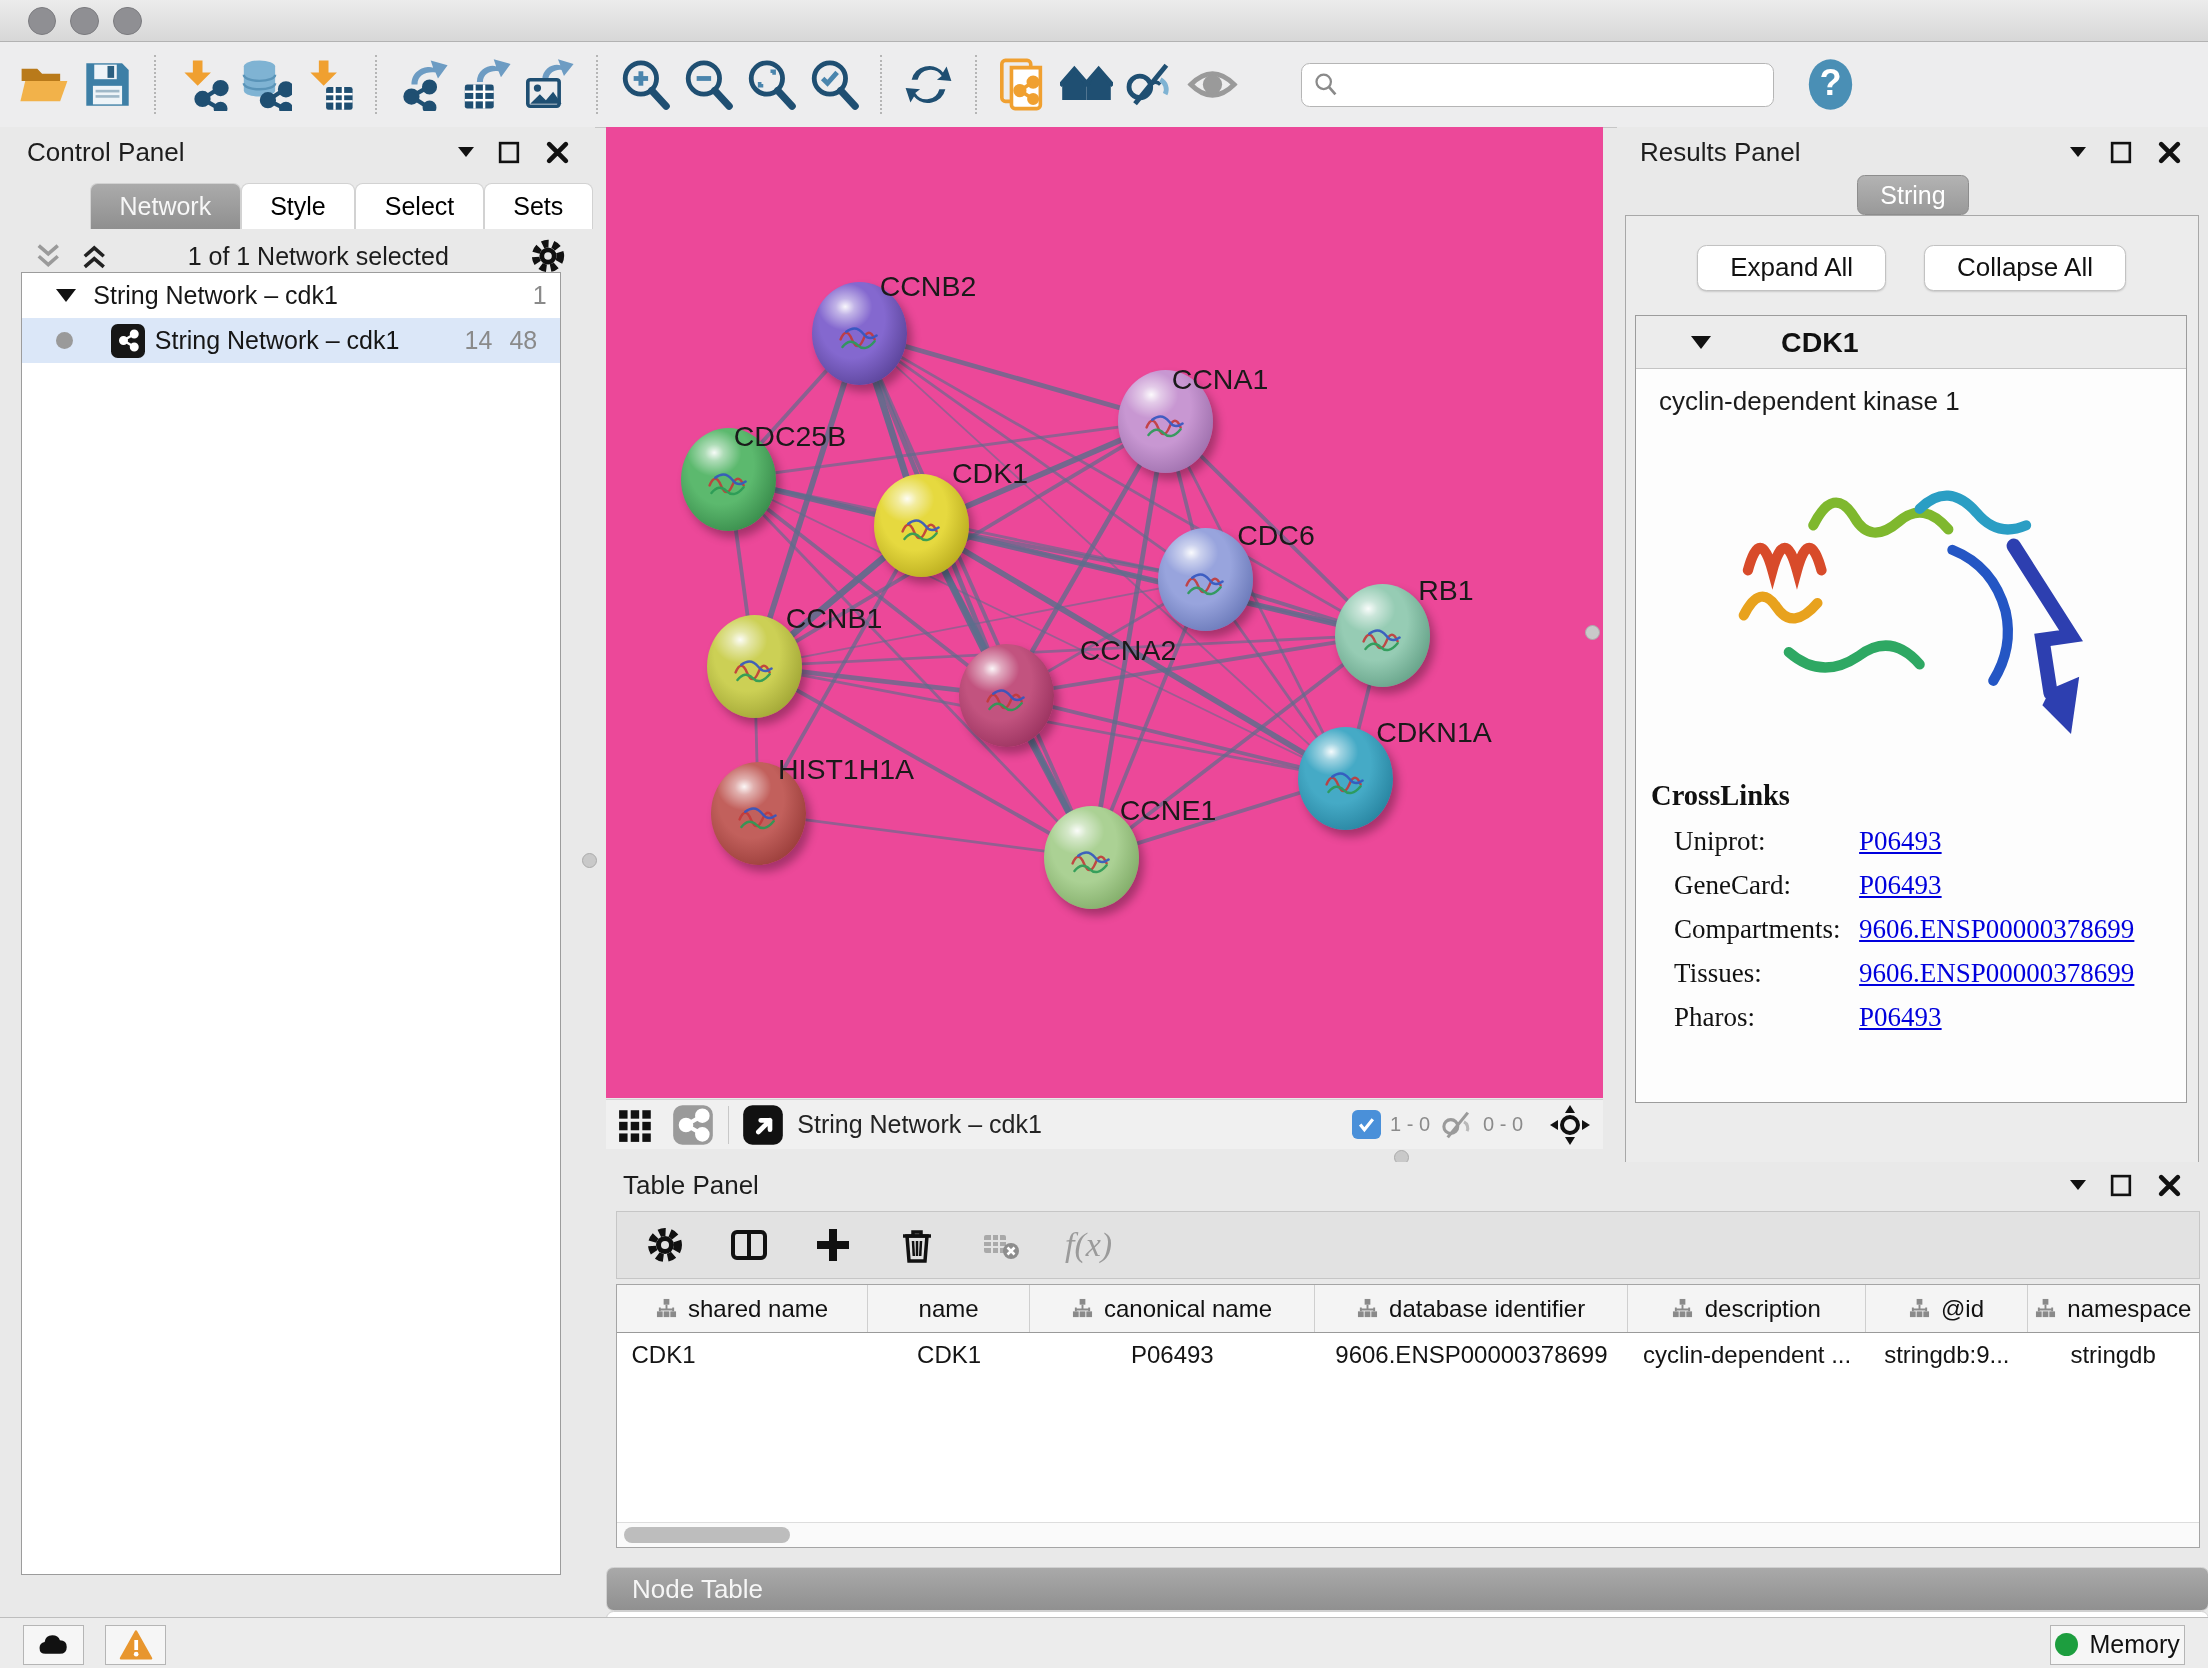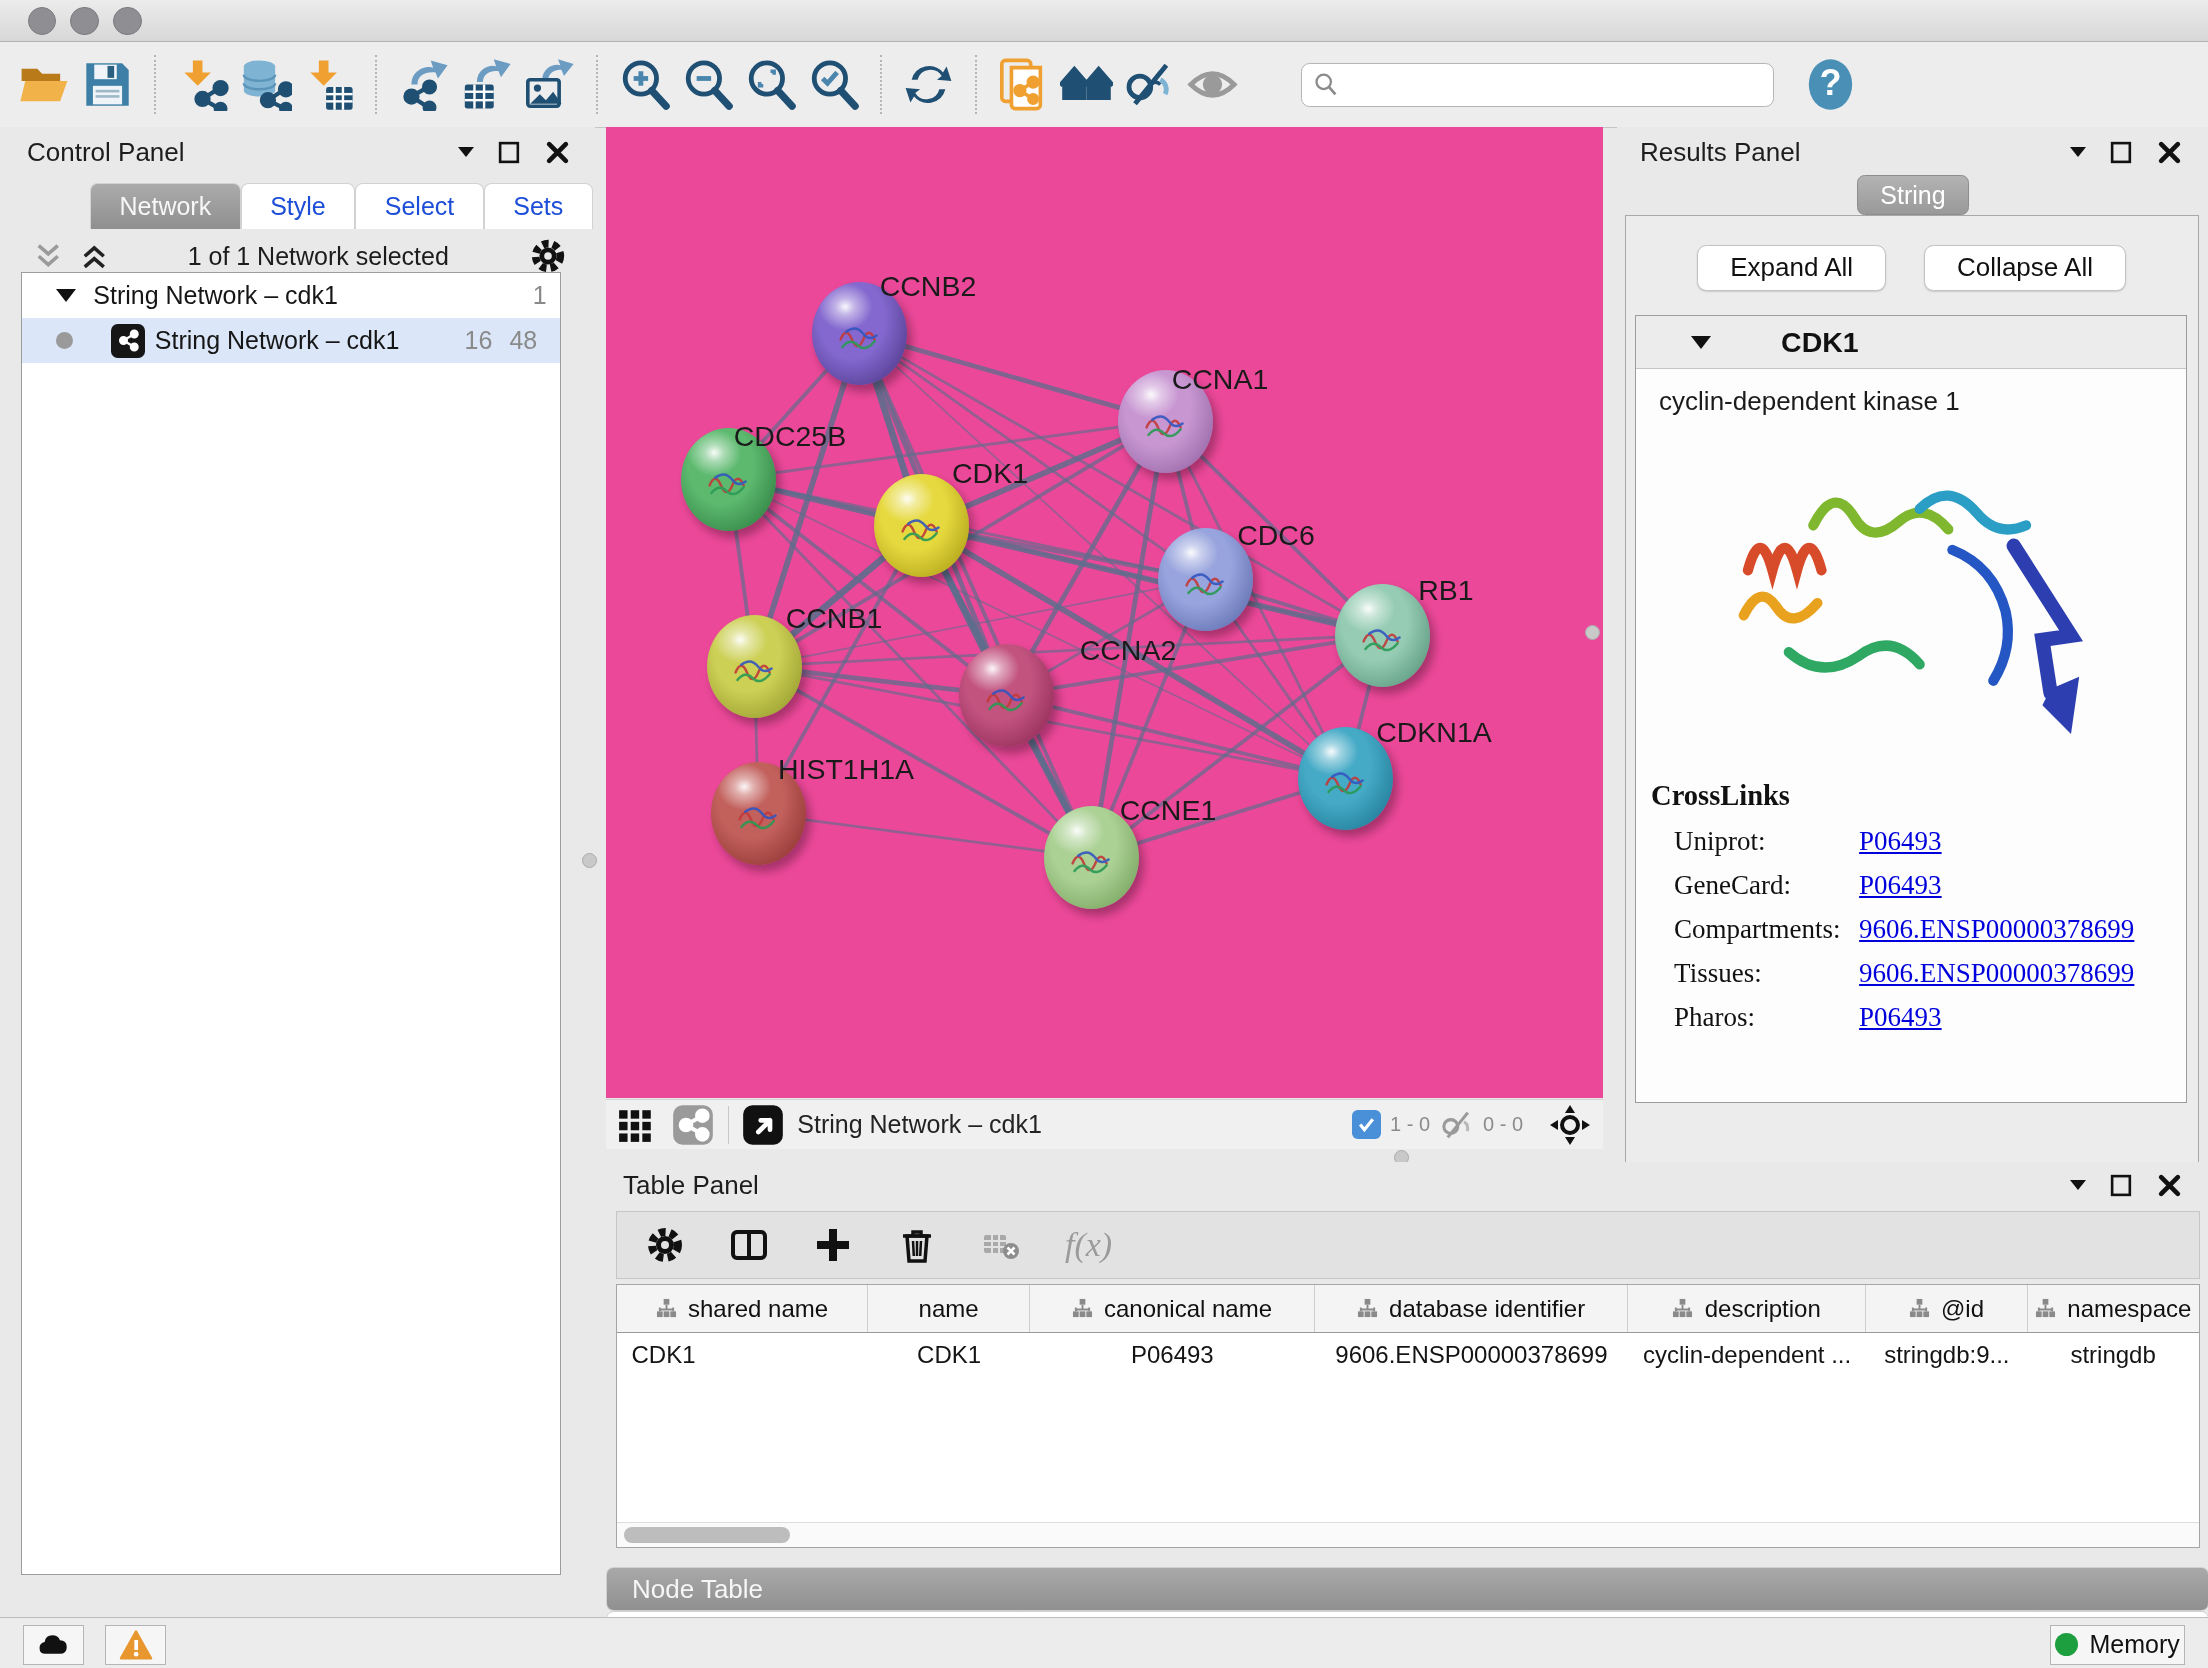--- a/index.html
+++ b/index.html
@@ -28,21 +28,21 @@
   
   .panel-title { font-size:26px; color:#1d1d1d; }
   .panel-ctrls { display:flex; align-items:center; gap:23px; }
   .panel-ctrls svg { width:25px; height:25px; }
 
   
   .control-panel { position:absolute; left:0; top:127px; width:595px; height:1489px; background:#e9e9e9; }
   .cp-head { display:flex; justify-content:space-between; align-items:center; padding:9.5px 25px 0 27px; }
   .tabs-row { display:flex; margin:15px 0 0 90px; }
   .tab { height:46px; padding:0 28.5px; font-size:25px; display:flex; align-items:center;
-    background:#fff; border:1px solid #d2d2d2; border-bottom:none; border-radius:7.6px 7.6px 0 0; color:#1d4ed8; }
+    background:#fff; border:1px solid #d2d2d2; border-bottom:none; border-radius:7.6px 7.6px 0 0; color:#000000; }
   .tab.sel { background:linear-gradient(#ababab,#8f8f8f); color:#f7f7f7; }
   .cp-status { display:flex; align-items:center; height:44px; padding:0 28.5px 0 34px; margin-top:5.7px; }
   .cp-status .status-text { flex:1; text-align:center; font-size:25px; color:#1c1c1c; }
   .listbox { position:absolute; left:21px; top:145px; width:540px; height:1303px; background:#fff;
     border:1.9px solid #9c9c9c; }
   .net-row { display:flex; align-items:center; height:45px; font-size:25px; color:#161616; padding:0 13.3px; }
   .net-row.child { background:#dbe7f8; }
   .net-row .cnt { color:#8a8a8a; margin-left:17px; }
   .badge { width:34px; height:34px; border-radius:6.7px; background:#161616; display:flex;
     align-items:center; justify-content:center; margin:0 9.5px 0 38px; }
@@ -366,21 +366,21 @@
               <g stroke="#fff" stroke-width="3.5" fill="#fff">
                 <line x1="9" y1="16" x2="24" y2="7"></line>
                 <line x1="9" y1="16" x2="24" y2="25"></line>
                 <circle cx="9" cy="16" r="4.5"></circle>
                 <circle cx="24" cy="7" r="4.5"></circle>
                 <circle cx="24" cy="25" r="4.5"></circle>
               </g>
             </svg>
         </span>
         <span style="flex:1">String Network – cdk1</span>
-        <span class="cnt">16</span>
+        <span class="cnt">14</span>
         <span class="cnt" style="margin-right:9.5px">48</span>
       </div>
     </div>
   </section>
 
   <div class="canvas">
     <svg class="edges" width="997" height="971" viewBox="0 0 1048 1021">
         <line x1="267" y1="217" x2="588" y2="309" stroke="#5c6e8c" stroke-width="5" opacity="0.75"></line>
         <line x1="267" y1="217" x2="129" y2="370" stroke="#5c6e8c" stroke-width="4" opacity="0.68"></line>
         <line x1="267" y1="217" x2="332" y2="419" stroke="#5c6e8c" stroke-width="7" opacity="0.8900000000000001"></line>

